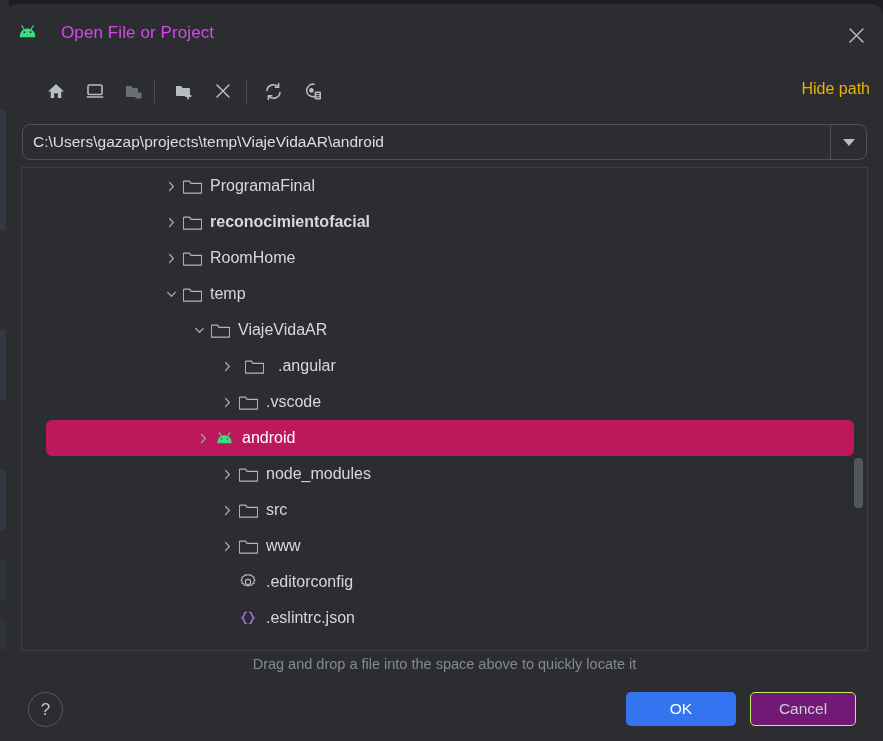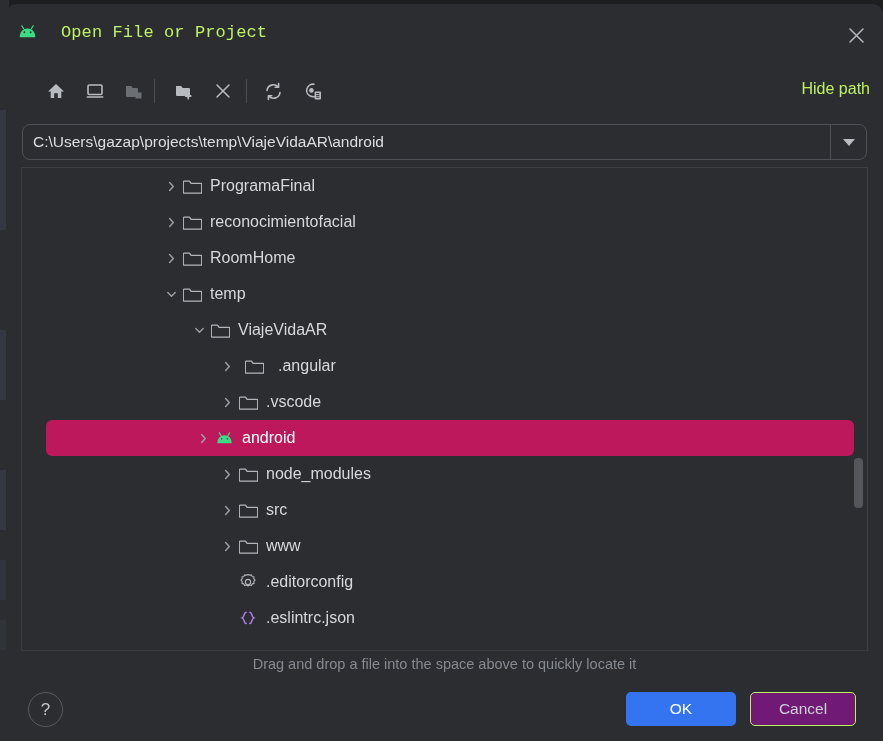--- a/index.html
+++ b/index.html
@@ -55,23 +55,22 @@
   }
   .android-logo {
     position: absolute;
     left: 11px; top: 20px;
     width: 21px; height: 13px;
   }
   .title-text {
     position: absolute;
     left: 55px; top: 19px;
     font-size: 17px;
-    color: #bef264;
+    color: #d946ef;
     letter-spacing: .1px;
-    font-family: Liberation Mono, monospace;
   }
   .close-btn {
     position: absolute;
     right: 12px; top: 16px;
     width: 30px; height: 30px;
     display: flex; align-items: center; justify-content: center;
     cursor: pointer;
   }
   .close-btn svg { display: block; }
 
@@ -91,21 +90,21 @@
   .tb-sep {
     position: absolute;
     top: 15px;
     width: 1px; height: 24px;
     background: #4b4f54;
   }
   .hide-path {
     position: absolute;
     right: 13px; top: 16px;
     font-size: 16px;
-    color: #bef264;
+    color: #eab308;
     cursor: pointer;
     white-space: nowrap;
   }
 
   
   .path-row {
     position: absolute;
     left: 16px; top: 120px;
     width: 845px; height: 36px;
     box-sizing: border-box;
@@ -368,21 +367,21 @@
                 <path d="M4.6 2.5 L8.3 6.5 L4.6 10.5" fill="none" stroke="#9ea1a6" stroke-width="1.4" stroke-linecap="round" stroke-linejoin="round"></path>
               </svg>
             </span>
             <span class="ic">
               <svg width="19" height="16" viewBox="0 0 19 16">
                 <path d="M1.2 3.2 h5.3 l1.6 2.1 h9.7 a.9 .9 0 0 1 .9 .9 v8.1 a.9 .9 0 0 1 -.9 .9 H1.2 a.9 .9 0 0 1 -.9 -.9 V4.1 a.9 .9 0 0 1 .9 -.9 z" fill="none" stroke="#b2b5ba" stroke-width="1.3" stroke-linejoin="round"></path>
               </svg>
             </span>
             <span class="row-label">ProgramaFinal</span>
           </div>
-          <div class="row" style="padding-left: 139px;">
+          <div class="row" style="padding-left: 139px; font-weight: bold;">
             <span class="arrow">
               <svg width="13" height="13" viewBox="0 0 13 13">
                 <path d="M4.6 2.5 L8.3 6.5 L4.6 10.5" fill="none" stroke="#9ea1a6" stroke-width="1.4" stroke-linecap="round" stroke-linejoin="round"></path>
               </svg>
             </span>
             <span class="ic">
               <svg width="19" height="16" viewBox="0 0 19 16">
                 <path d="M1.2 3.2 h5.3 l1.6 2.1 h9.7 a.9 .9 0 0 1 .9 .9 v8.1 a.9 .9 0 0 1 -.9 .9 H1.2 a.9 .9 0 0 1 -.9 -.9 V4.1 a.9 .9 0 0 1 .9 -.9 z" fill="none" stroke="#b2b5ba" stroke-width="1.3" stroke-linejoin="round"></path>
               </svg>
             </span>

